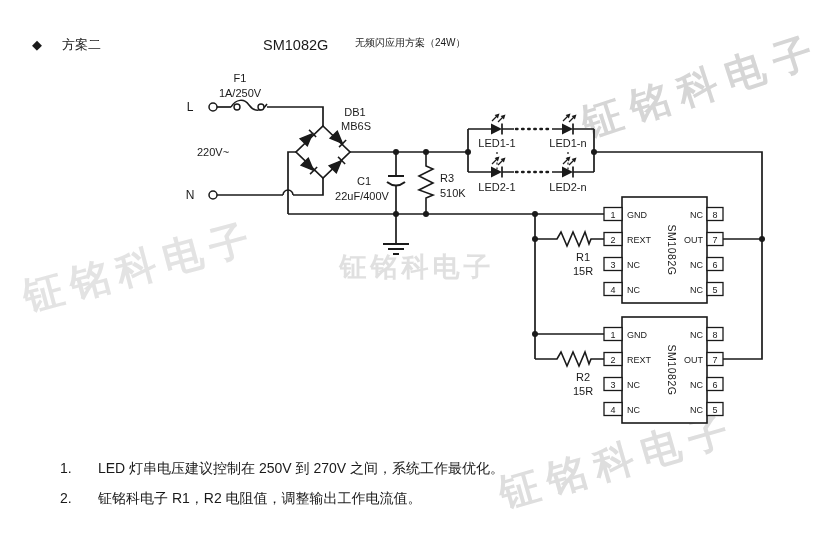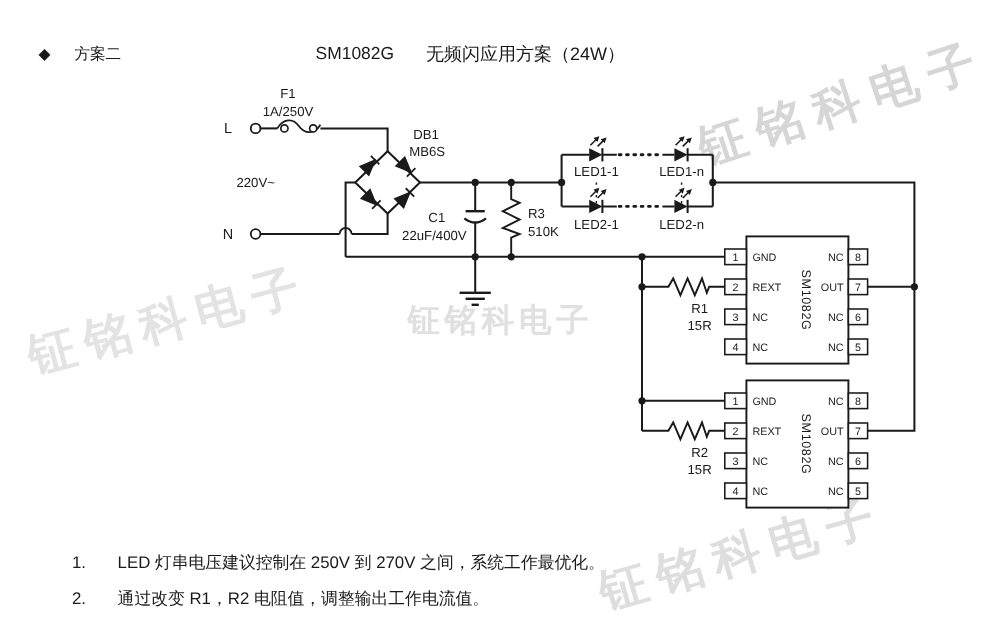--- a/index.html
+++ b/index.html
@@ -4,21 +4,21 @@
 <style>
   html,body{margin:0;padding:0;background:#ffffff;}
   .page{
     position:relative;width:834px;height:535px;background:#ffffff;overflow:hidden;
     font-family:"Liberation Sans",sans-serif;color:#1a1a1a;
   }
   .title-row span{position:absolute;white-space:nowrap;}
   .t-bullet{left:32px;top:37px;font-size:13px;}
   .t-scheme{left:62px;top:36px;font-size:13px;}
   .t-chip{left:263px;top:37px;font-size:14.5px;}
-  .t-app{left:355px;top:36px;font-size:15px;}
+  .t-app{left:355px;top:36px;font-size:10px;}
   svg.schem{position:absolute;left:0;top:0;z-index:2;}
   .wm{
     position:absolute;z-index:1;white-space:nowrap;font-weight:bold;
     transform-origin:center center;user-select:none;
   }
   .wm-tr{left:702px;top:86px;font-size:40px;letter-spacing:10px;color:#d6d6d6;
          transform:translate(-50%,-50%) rotate(-18deg);}
   .wm-left{left:140px;top:267px;font-size:40px;letter-spacing:8px;color:#e3e3e3;
          transform:translate(-50%,-50%) rotate(-15deg);}
   .wm-center{left:417px;top:267px;font-size:27px;letter-spacing:4px;color:#e0e0e0;
@@ -264,16 +264,16 @@
       <text x="583" y="395" text-anchor="middle">15R</text>
     </g>
   </svg>
 
   <div class="note note1">
     <span class="num">1.</span>
     <span class="txt">LED 灯串电压建议控制在 250V 到 270V 之间，系统工作最优化。</span>
   </div>
   <div class="note note2">
     <span class="num">2.</span>
-    <span class="txt">通过改变 R1，R2 电阻值，调整输出工作电流值。</span>
+    <span class="txt">钲铭科电子 R1，R2 电阻值，调整输出工作电流值。</span>
   </div>
 
 </div>
 
 </body></html>

